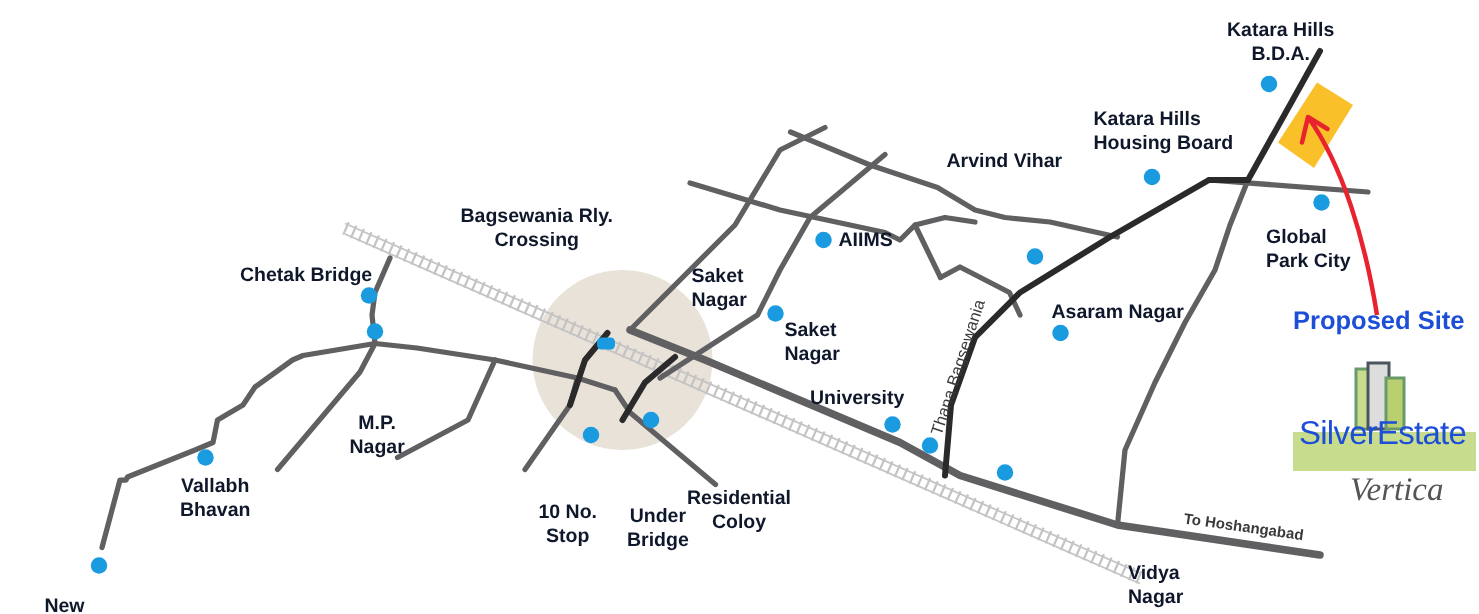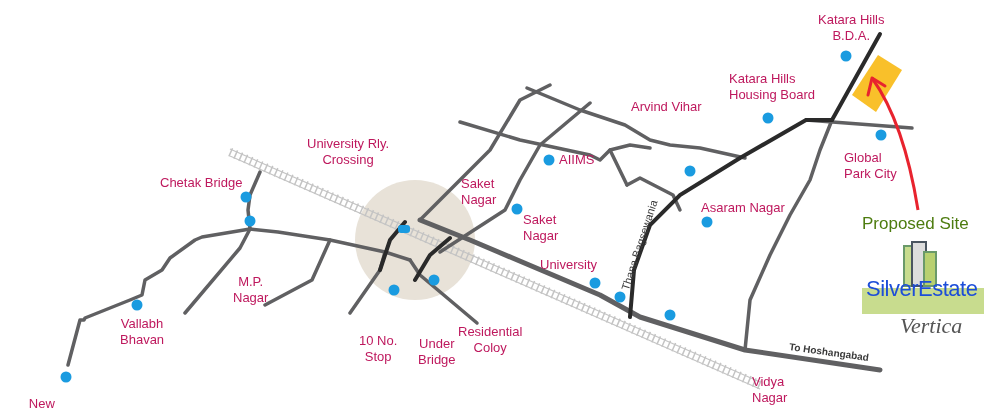--- a/index.html
+++ b/index.html
@@ -1,20 +1,20 @@
 <!DOCTYPE html>
 <html><head>
 <meta charset="utf-8">
 <style>
   html, body { margin:0; padding:0; background:#ffffff; }
   #map { position:relative; width:986px; height:409px; overflow:hidden; background:#ffffff; font-family:"Liberation Sans", sans-serif; }
   svg { position:absolute; left:0; top:0; }
-  .lbl { position:absolute; font-size:13px; color:#be185d; line-height:16px; white-space:nowrap; text-align:center; }
+  .lbl { position:absolute; font-size:13px; color:#0f172a; line-height:16px; white-space:nowrap; text-align:center;font-weight:bold; }
   .lbl.left { text-align:left; }
-  .proposed { position:absolute; left:862px; top:214px; font-size:17px; font-weight:normal; color:#4d7c0f; white-space:nowrap; }
+  .proposed { position:absolute; left:862px; top:204px; font-size:17px; font-weight:bold; color:#1d4ed8; white-space:nowrap; }
   .brand-box { position:absolute; left:862px; top:288px; width:122px; height:26px; background:#c8dc8e; }
   .brand-name { position:absolute; left:866px; top:276px; font-family:Liberation Sans, sans-serif; font-size:22px; color:#1d4ed8; letter-spacing:-0.5px; white-space:nowrap; }
   .brand-sub { position:absolute; left:900px; top:313px; font-family:"Liberation Serif", serif; font-style:italic; font-size:22px; color:#555; white-space:nowrap; }
   .watermark { position:absolute; left:300px; top:180px; font-size:36px; letter-spacing:6px; color:transparent; -webkit-text-stroke:1px #d8d8d8; white-space:nowrap; }
   .rot { position:absolute; font-size:11px; color:#3a3a3a; white-space:nowrap; transform-origin:left top; }
 </style>
 </head>
 <body>
 
 <div id="map">
@@ -106,21 +106,21 @@
     <div>B.D.A.</div>
   </div>
   <div class="lbl left" style="left:729px;top:71px;">
     <div>Katara Hills</div>
     <div>Housing Board</div>
   </div>
   <div class="lbl left" style="left:631px;top:99px;">
     <div>Arvind Vihar</div>
   </div>
   <div class="lbl" style="left:307px;top:136px;">
-    <div>University Rly.</div>
+    <div>Bagsewania Rly.</div>
     <div>Crossing</div>
   </div>
   <div class="lbl left" style="left:160px;top:175px;">
     <div>Chetak Bridge</div>
   </div>
   <div class="lbl left" style="left:559px;top:152px;">
     <div>AIIMS</div>
   </div>
   <div class="lbl left" style="left:461px;top:176px;">
     <div>Saket</div>

